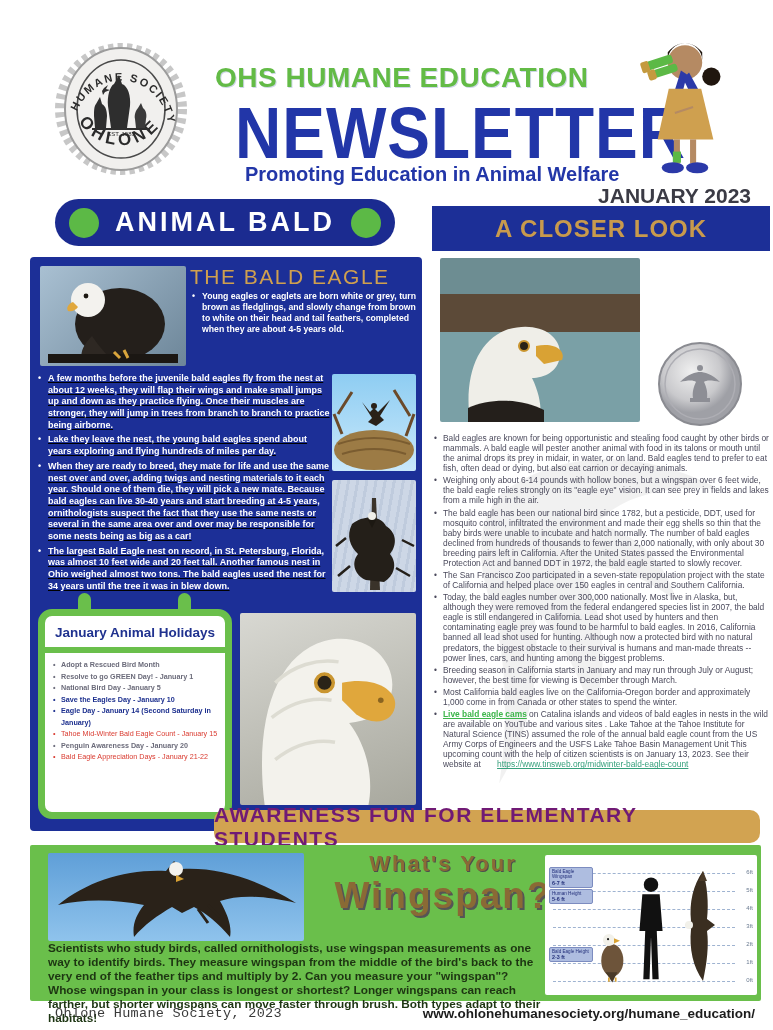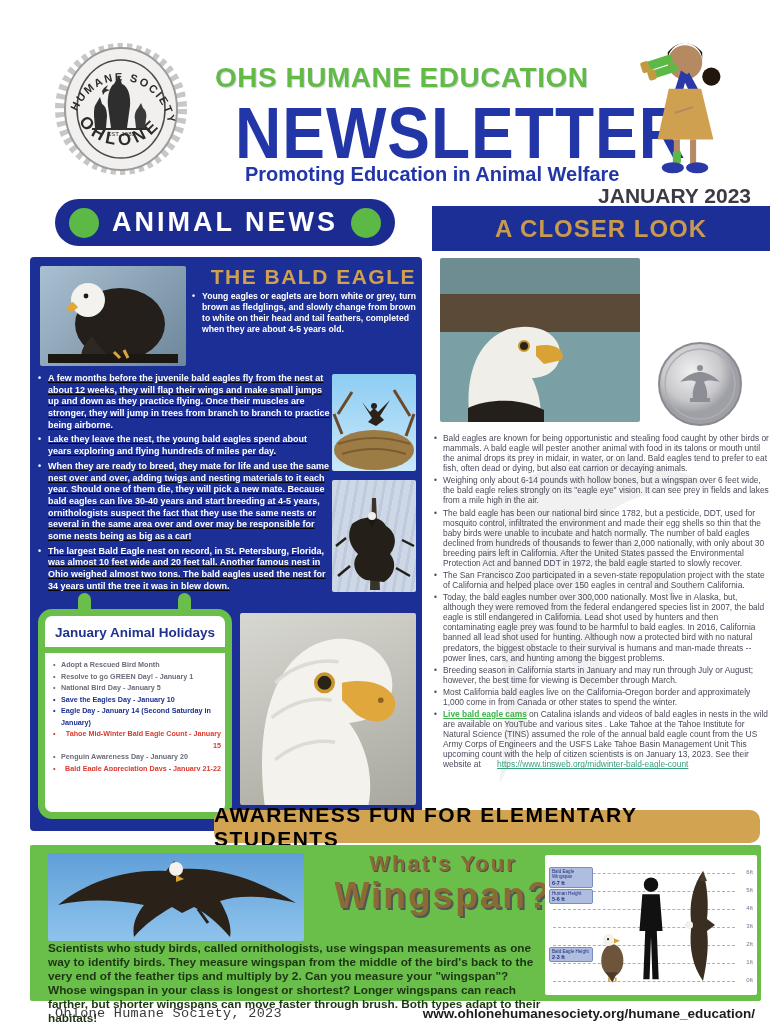--- a/index.html
+++ b/index.html
@@ -15,52 +15,52 @@
   .issue-date { color:#3b3b45; font-weight:bold; font-size:21px; text-align:right; }
 
   
   .pill { background:#1b2b90; border-radius:26px; display:flex; align-items:center; justify-content:space-between; padding:0 14px; }
   .pill .dot-green { width:30px; height:30px; border-radius:50%; background:#5cb946; }
   .pill .pill-label { color:#fff; font-weight:bold; font-size:27px; letter-spacing:3px; }
 
   
   .blue-box { background:#1c2f97; border-radius:4px; }
   .photo { border-radius:2px; overflow:hidden; position:absolute; }
-  .article-title { color:#d0a04e; font-weight:bold; font-size:21px; letter-spacing:1.5px; text-align:right; }
+  .article-title { color:#d0a04e; font-weight:normal; font-size:21px; letter-spacing:1.5px; text-align:left; }
   ul.wlist { list-style:none; }
   ul.wlist li { position:relative; padding-left:10px; color:#fff; font-weight:600; margin-bottom:3px; }
   ul.wlist li::before { content:"•"; position:absolute; left:0; top:0; }
   .intro-list { font-size:8.7px; line-height:1.26; }
   .main-list { font-size:9px; line-height:1.3; }
 
   
   .calendar { background:#fff; border:7px solid #6abf4b; border-radius:14px; overflow:hidden; }
   .cal-tab { position:absolute; width:13px; height:32px; background:#6abf4b; border-radius:7px; }
   .cal-title { color:#20328f; font-weight:bold; font-size:13.5px; text-align:center; padding:9px 2px 7px; border-bottom:6px solid #6abf4b; }
   ul.cal-list { list-style:none; padding:6px 4px 0 8px; overflow:hidden; height:118px; }
   ul.cal-list li { position:relative; padding-left:8px; font-size:7.2px; line-height:1.6; }
   ul.cal-list li::before { content:"•"; position:absolute; left:0; }
   .muted { color:#6b6b7a; font-weight:600; }
   .boldnavy { color:#1c2f8e; font-weight:bold; }
-  .redtxt { color:#d93a2f; font-weight:bold;text-align:right; }
+  .redtxt { color:#d93a2f; font-weight:normal; }
 
   
   .banner-blue { background:#1c2f97; display:flex; align-items:center; justify-content:center;text-align:right; }
   .banner-blue span { color:#c89a4d; font-weight:bold; font-size:24px; letter-spacing:1px; }
   .video-link { color:#3cb54a; font-weight:bold; font-size:13.5px; line-height:1.5; }
   ul.rlist { list-style:none; }
   ul.rlist li { position:relative; padding-left:9px; color:#4b4a5c; font-weight:500; font-size:8.4px; line-height:1.2; margin-bottom:2px; }
   ul.rlist li::before { content:"•"; position:absolute; left:0; top:0; color:#4b4a5c; }
   a.green-link { color:#3cb54a; font-weight:bold; text-decoration:underline; cursor:pointer; }
   a.teal-link { color:#36a07c; text-decoration:underline; cursor:pointer;padding-left:14px; }
   .watermark { opacity:.08; pointer-events:none; }
 
   
   .banner-gold { background:#d2a351; border-radius:10px; display:flex; align-items:center; justify-content:center; }
-  .banner-gold span { color:#000000; font-weight:bold; font-size:21px; letter-spacing:1.5px; }
+  .banner-gold span { color:#701a75; font-weight:bold; font-size:21px; letter-spacing:1.5px; }
   .green-box { background:#6abf4b; border-radius:2px; }
   .whats-your { color:#8a6a35; font-weight:bold; font-size:22px; letter-spacing:2px; text-align:center; text-shadow:1px 1px 0 #4e4e4e; }
   .wingspan-head { color:#8a6a35; font-weight:bold; font-size:37px; letter-spacing:2px; text-align:center; text-shadow:2px 2px 0 #555555; }
   .ws-paragraph { color:#1d3512; font-weight:600; font-size:11.8px; line-height:1.18; }
 
   
   .chart-box { background:#fff; border-radius:2px; position:absolute; overflow:hidden; }
   .gridline { position:absolute; border-top:1px dashed #9fb3d1; left:8px; right:22px; height:0; }
   .tick { position:absolute; right:4px; font-size:6px; color:#6a7a90; }
   .chart-label { position:absolute; background:#aebde0; border:1px solid #7c8cc0; border-radius:2px; padding:1px 2px; width:44px; }
@@ -121,21 +121,21 @@
       <rect x="42" y="118" width="8" height="11" fill="#5cb946"></rect>
       <ellipse cx="42" cy="134" rx="11" ry="5.5" fill="#2b39a8"></ellipse>
       <ellipse cx="66" cy="134" rx="11" ry="5.5" fill="#2b39a8"></ellipse>
     </svg>
   </div>
 
   <div class="abs issue-date" style="right:22px; top:184px; width:200px;">JANUARY 2023</div>
 
   <div class="abs pill" style="left:55px; top:199px; width:340px; height:47px;">
     <span class="dot-green"></span>
-    <span class="pill-label">ANIMAL NEWS</span>
+    <span class="pill-label">ANIMAL BALD</span>
     <span class="dot-green"></span>
   </div>
 
   <div class="abs blue-box" style="left:30px; top:257px; width:392px; height:574px;">
 
     <div class="photo" style="left:10px; top:9px; width:146px; height:100px; background:linear-gradient(135deg,#a9c0d2,#6d8699);">
       <svg viewBox="0 0 146 100" width="146" height="100">
         <ellipse cx="80" cy="58" rx="45" ry="36" fill="#241f1b"></ellipse>
         <path d="M52 70 C44 78 40 86 42 92 L70 92 C62 84 56 76 52 70 Z" fill="#2e2823"></path>
         <circle cx="48" cy="34" r="17" fill="#f3f2ee"></circle>

